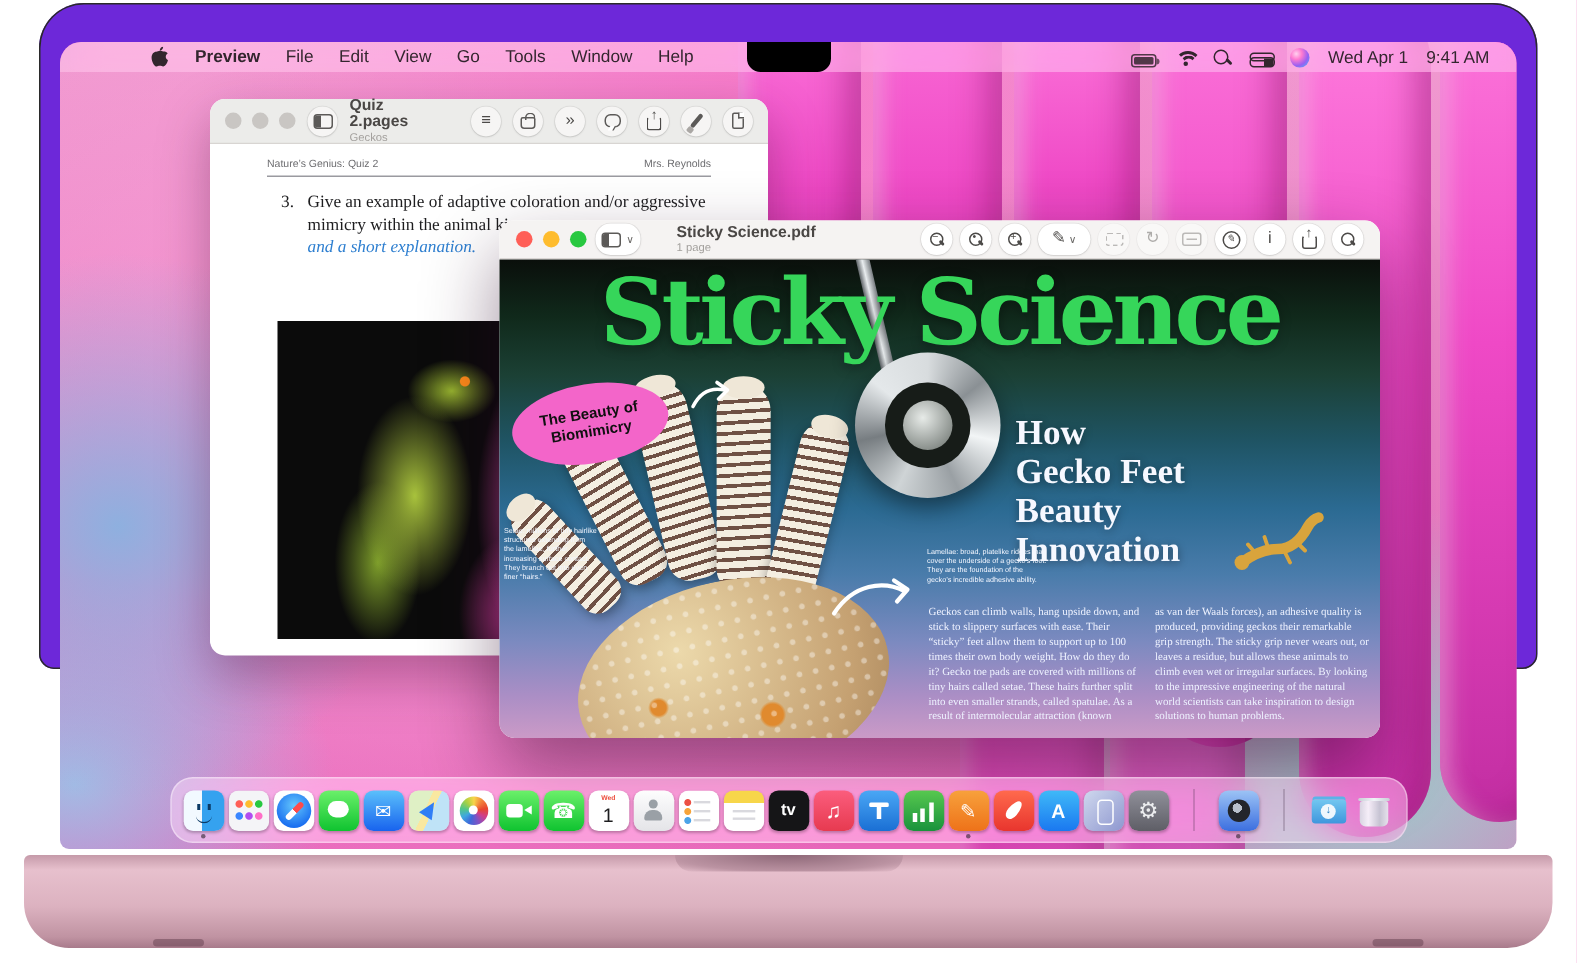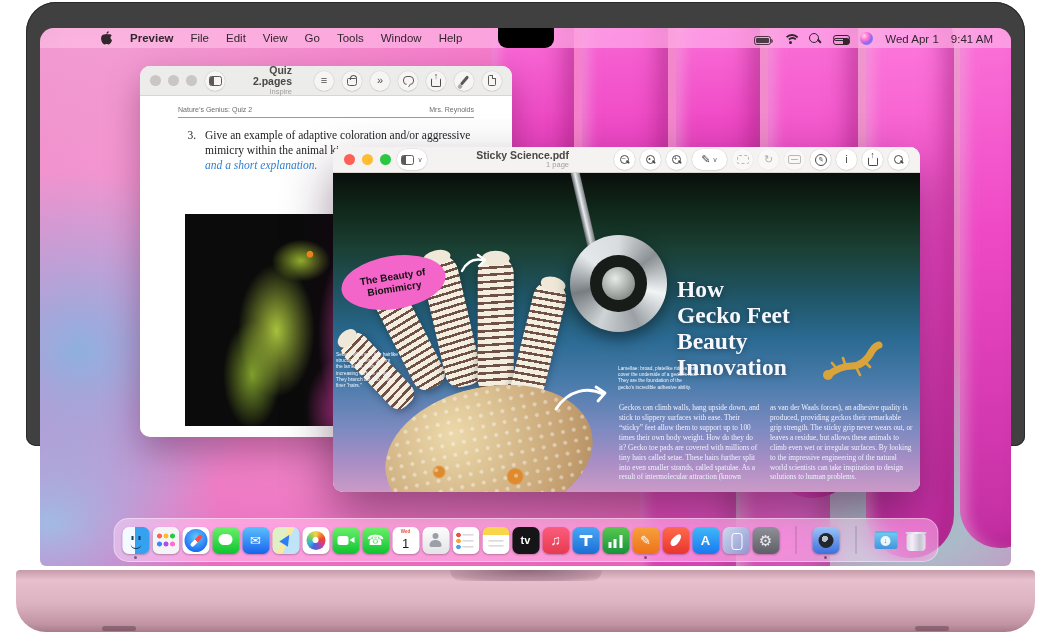--- a/index.html
+++ b/index.html
@@ -1,21 +1,21 @@
 <!DOCTYPE html>
 <html><head>
 <meta charset="utf-8">
 <style>
   * { margin:0; padding:0; box-sizing:border-box; }
   html,body { width:1051px; height:642px; background:#fff; font-family:"Liberation Sans", sans-serif; overflow:hidden; }
   .stage { position:relative; width:1051px; height:642px; }
 
   
   .screen { position:absolute; left:26px; top:2px; width:999px; height:444px;
-    background:#404040; border-radius:30px 30px 10px 10px; box-shadow:0 0 0 1px #2a2a2a inset; }
+    background:#6d28d9; border-radius:30px 30px 10px 10px; box-shadow:0 0 0 1px #2a2a2a inset; }
   .display { position:absolute; left:14px; top:26px; width:971px; height:538px;
     border-radius:14px 14px 6px 6px; overflow:hidden;
     background-color:#ef87c6;
     background-image:
       radial-gradient(ellipse 300px 280px at 4% 60%, rgba(137,178,224,.95), transparent 65%),
       radial-gradient(ellipse 280px 220px at 1% 92%, rgba(150,200,235,.85), transparent 62%),
       radial-gradient(ellipse 430px 300px at 90% 92%, rgba(150,216,206,.9), transparent 62%),
       radial-gradient(ellipse 520px 400px at 48% 8%, rgba(247,118,201,.9), transparent 72%),
       radial-gradient(ellipse 620px 520px at 28% 42%, rgba(250,162,216,.8), transparent 72%),
       linear-gradient(180deg,#f09ad0,#e866ba); }
@@ -55,21 +55,21 @@
   .cc::after { content:""; position:absolute; left:0; bottom:0; width:15px; height:4.4px; border:1.2px solid #33262e; border-radius:3px; background:linear-gradient(90deg,transparent 60%, #33262e 60%); }
   .siri { width:13px; height:13px; border-radius:50%;
     background:radial-gradient(circle at 32% 30%, #ffd1ef 0%, #ff7ad0 30%, #9a5ff2 62%, #31c7f7 100%); }
 
   
   .win { position:absolute; border-radius:10px; background:#fff; }
   .lights { display:flex; gap:7px; align-items:center; }
   .light { width:11px; height:11px; border-radius:50%; }
   .l-red{background:#ff5f57;} .l-yel{background:#febc2e;} .l-grn{background:#28c840;}
   .l-dim{background:#c9c6c3;}
-  .tb-title { line-height:1.1; text-align:right; }
+  .tb-title { line-height:1.1; text-align:left; }
   .tb-title .t1 { font-size:10.5px; font-weight:bold; color:#4a4745; }
   .tb-title .t2 { font-size:7.5px; color:#a3a09d; }
 
   
   .tbtn { position:relative; width:21px; height:21px; border-radius:50%; background:#fff;
     box-shadow:0 0 0 .5px rgba(0,0,0,.07), 0 .5px 1.5px rgba(0,0,0,.12);
     display:flex; align-items:center; justify-content:center; flex:none; }
   .tbtn .ic { font-size:11px; color:#4c4a48; line-height:1; display:flex; align-items:center; justify-content:center; }
   .tbtn.dim { opacity:.42; }
   .tbtn.penpill { width:35px; border-radius:11px; }
@@ -321,21 +321,21 @@
           <span class="lights">
             <span class="light l-dim"></span>
             <span class="light l-dim"></span>
             <span class="light l-dim"></span>
           </span>
           <span class="tbtn">
               <span class="ic i-panel"></span>
             </span>
           <span class="tb-title">
             <div class="t1">Quiz 2.pages</div>
-            <div class="t2">Inspire</div>
+            <div class="t2">Geckos</div>
           </span>
           <span style="display:flex;gap:8px;align-items:center;margin-left:14px;">
 
           <span class="tbtn">
                 <span class="ic">≡</span>
               </span>
               <span class="tbtn">
                 <span class="ic i-bag"></span>
               </span>
               <span class="tbtn">
@@ -441,20 +441,21 @@
               <span class="tbtn">
                 <span class="ic i-mag">
                   <i></i>
                 </span>
               </span>
             </span>
         </div>
 
         <div class="pdf">
           <div class="rod"></div>
+          <div class="headline">Sticky Science</div>
           <div class="tape"></div>
           <div class="badge">
             <span>The Beauty of</span>
             <span>Biomimicry</span>
           </div>
 
           <div class="hand">
             <div class="toe toe5"></div>
             <div class="toe toe1"></div>
             <div class="toe toe2"></div>

